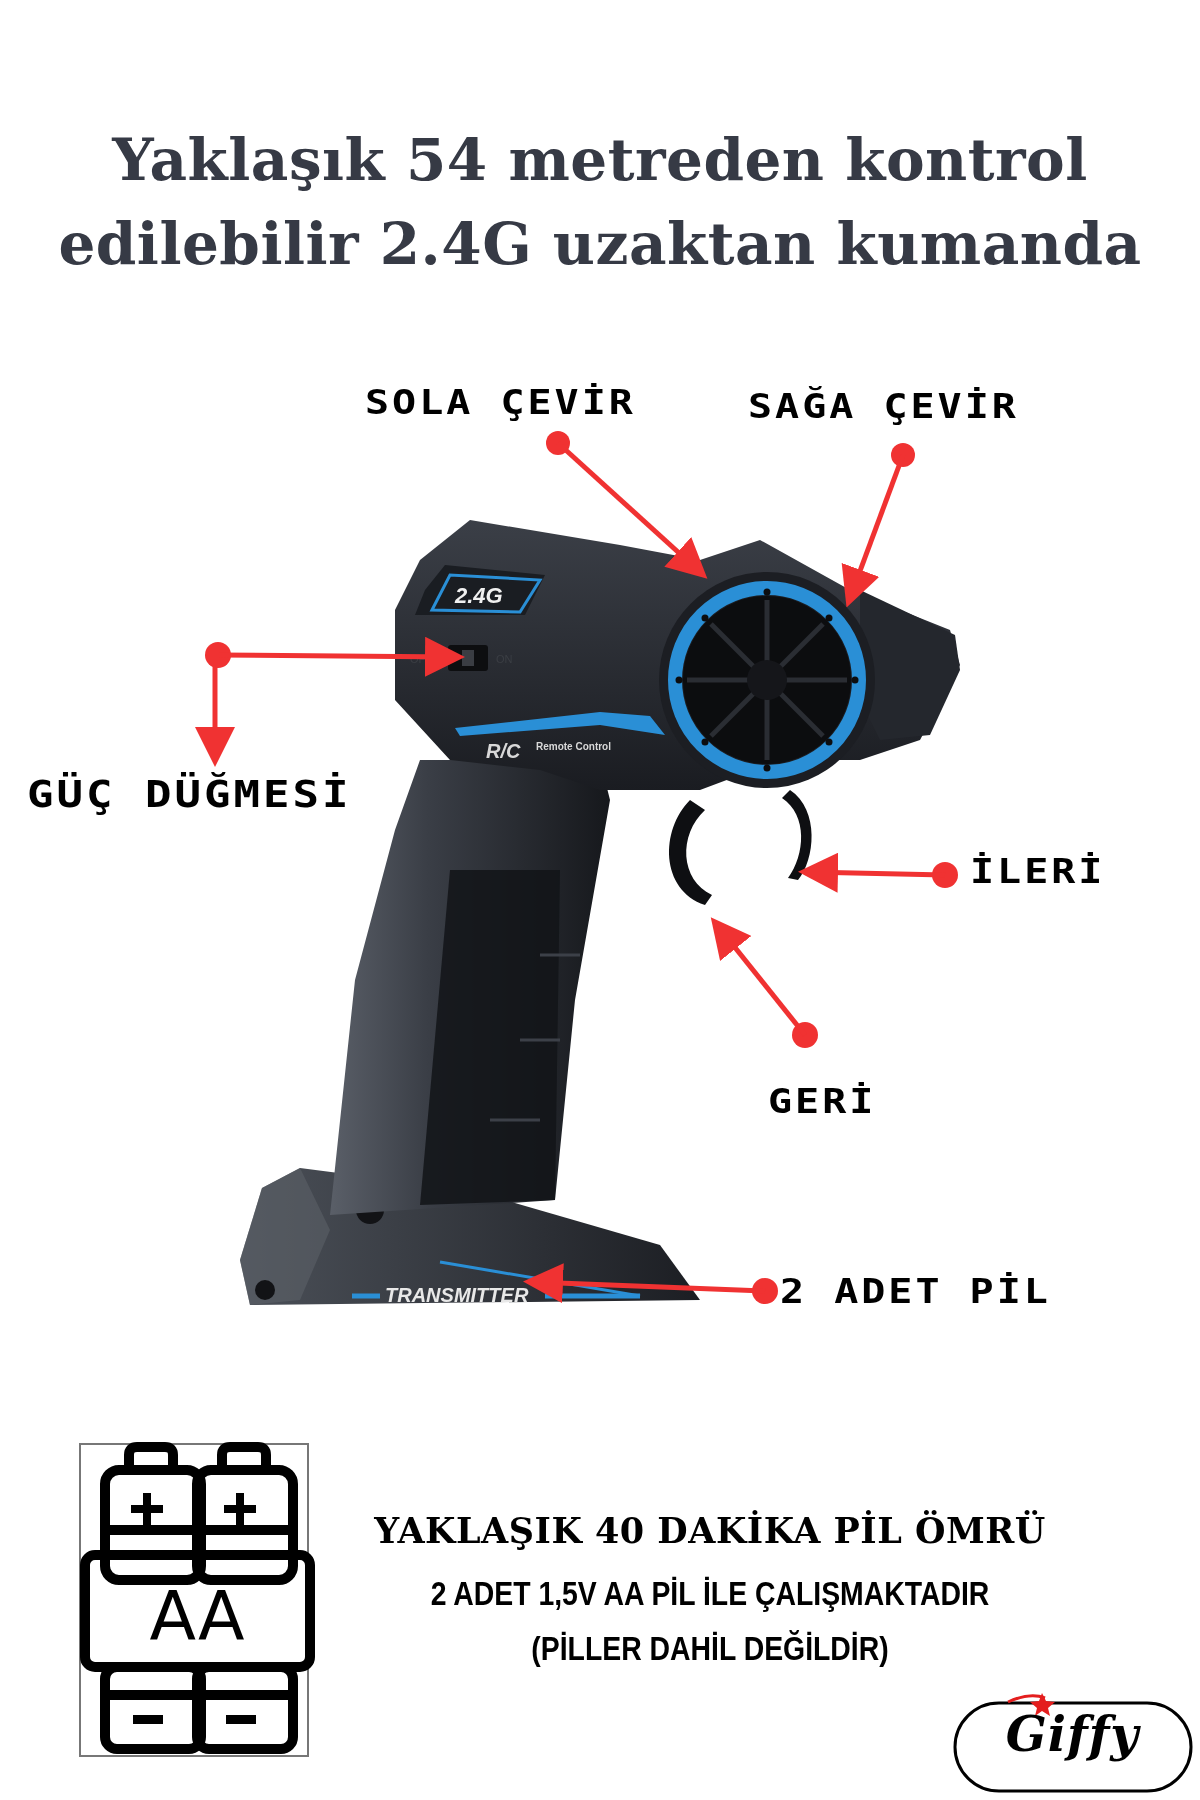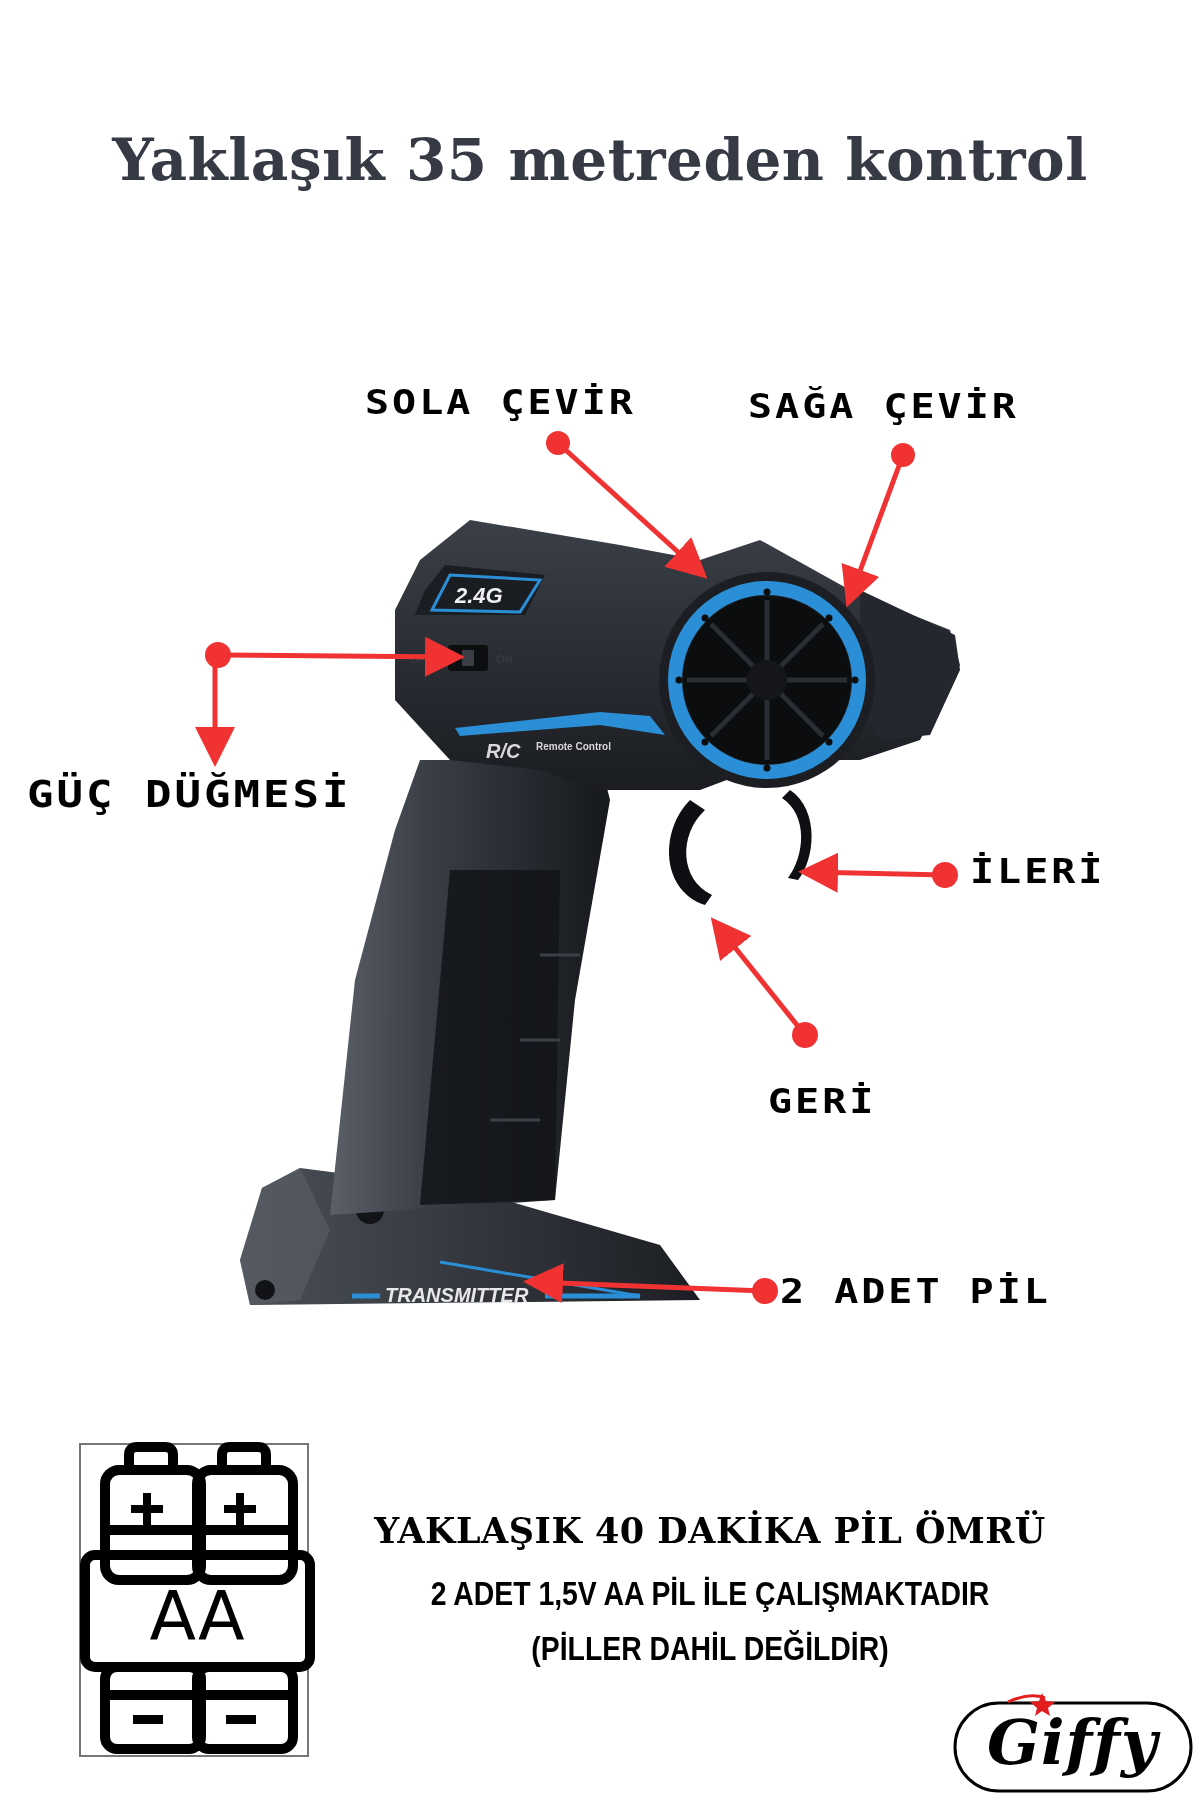--- a/index.html
+++ b/index.html
@@ -20,32 +20,33 @@
     position:absolute; left:330px; width:760px; text-align:center; color:#000; white-space:nowrap;
   }
   .info1 { top:1510px; font-family:"DejaVu Serif", serif; font-weight:bold; font-size:35px; letter-spacing:0.5px; }
   .info2 { top:1575px; font-family:"Liberation Sans", sans-serif; font-weight:bold; font-size:33px; transform:scaleX(0.86); }
   .info3 { top:1630px; font-family:"Liberation Sans", sans-serif; font-weight:bold; font-size:33px; transform:scaleX(0.86); }
   .logo {
     position:absolute; left:955px; top:1700px; width:235px; height:90px;
   }
   .logo-text {
     position:absolute; left:0; top:6px; width:235px; text-align:center;
-    font-family:"DejaVu Serif", serif; font-weight:bold; font-style:italic; font-size:62px; color:#000;
+    font-family:"DejaVu Serif", serif; font-weight:bold; font-style:italic; font-size:48px; color:#000;
     letter-spacing:1px;
   }
   .brand-txt {
     font-family:"Liberation Sans", sans-serif; font-weight:bold; font-style:italic;
   }
 </style>
 </head>
 <body>
 
 <div class="title">
-  <div>Yaklaşık 35 metreden kontrol</div>
+  <div>Yaklaşık 54 metreden kontrol</div>
+  <div>edilebilir 2.4G uzaktan kumanda</div>
 </div>
 
 <svg id="art" width="1200" height="1800" viewBox="0 0 1200 1800">
   <defs>
     <linearGradient id="gripGrad" x1="0" y1="0" x2="1" y2="0">
       <stop offset="0" stop-color="#5a5f68"></stop>
       <stop offset="0.35" stop-color="#3a3e46"></stop>
       <stop offset="1" stop-color="#16181c"></stop>
     </linearGradient>
     <linearGradient id="headGrad" x1="0" y1="0" x2="0" y2="1">

